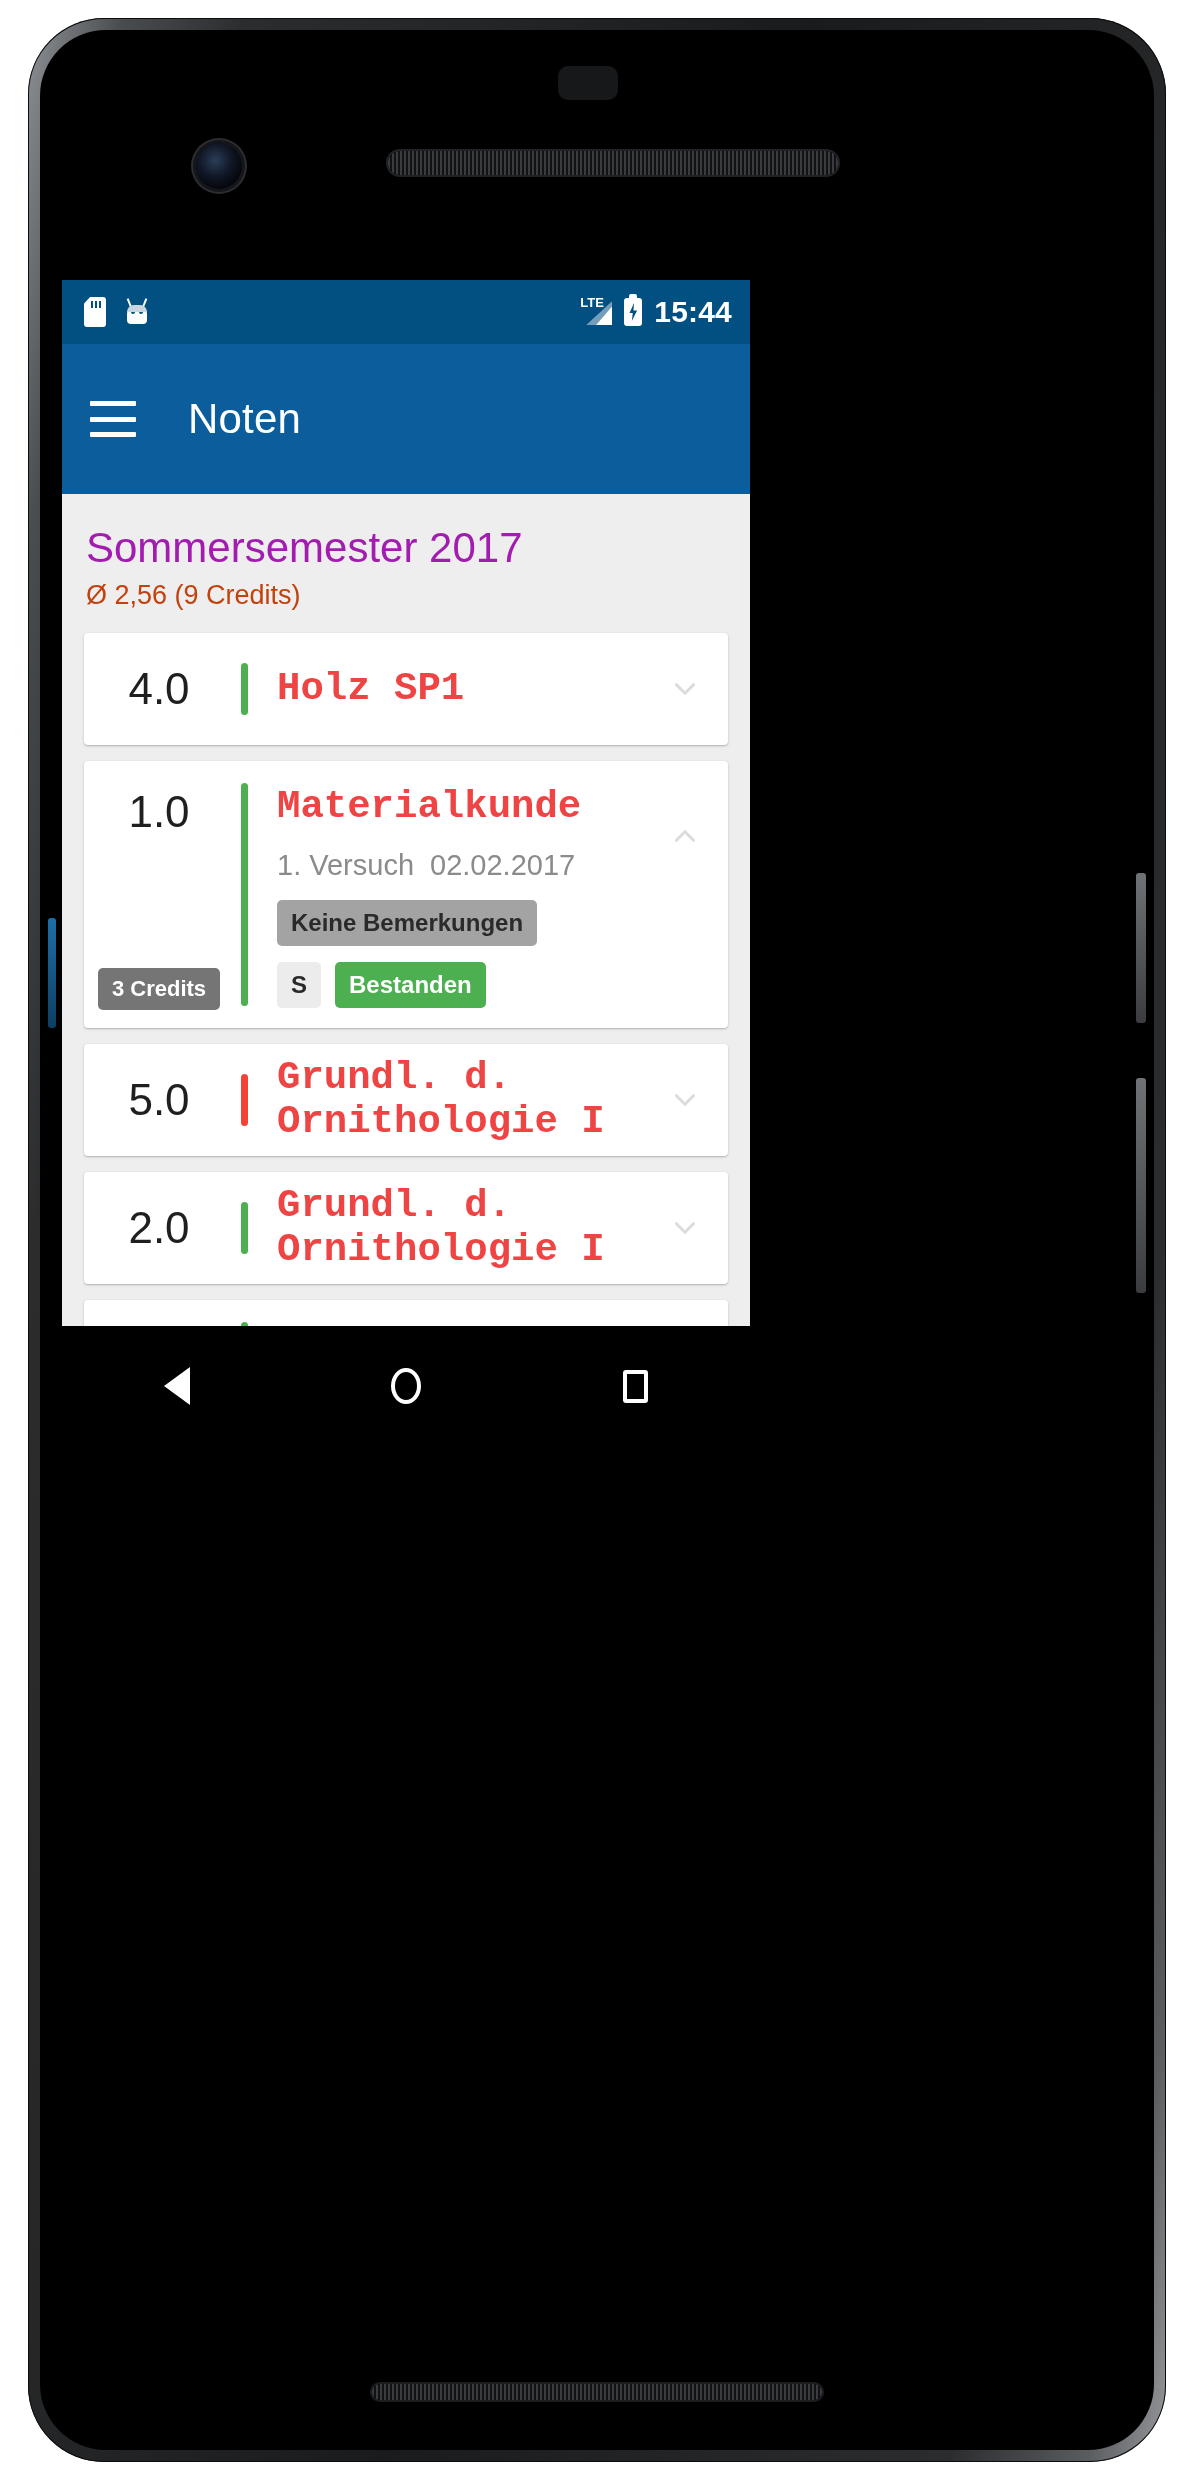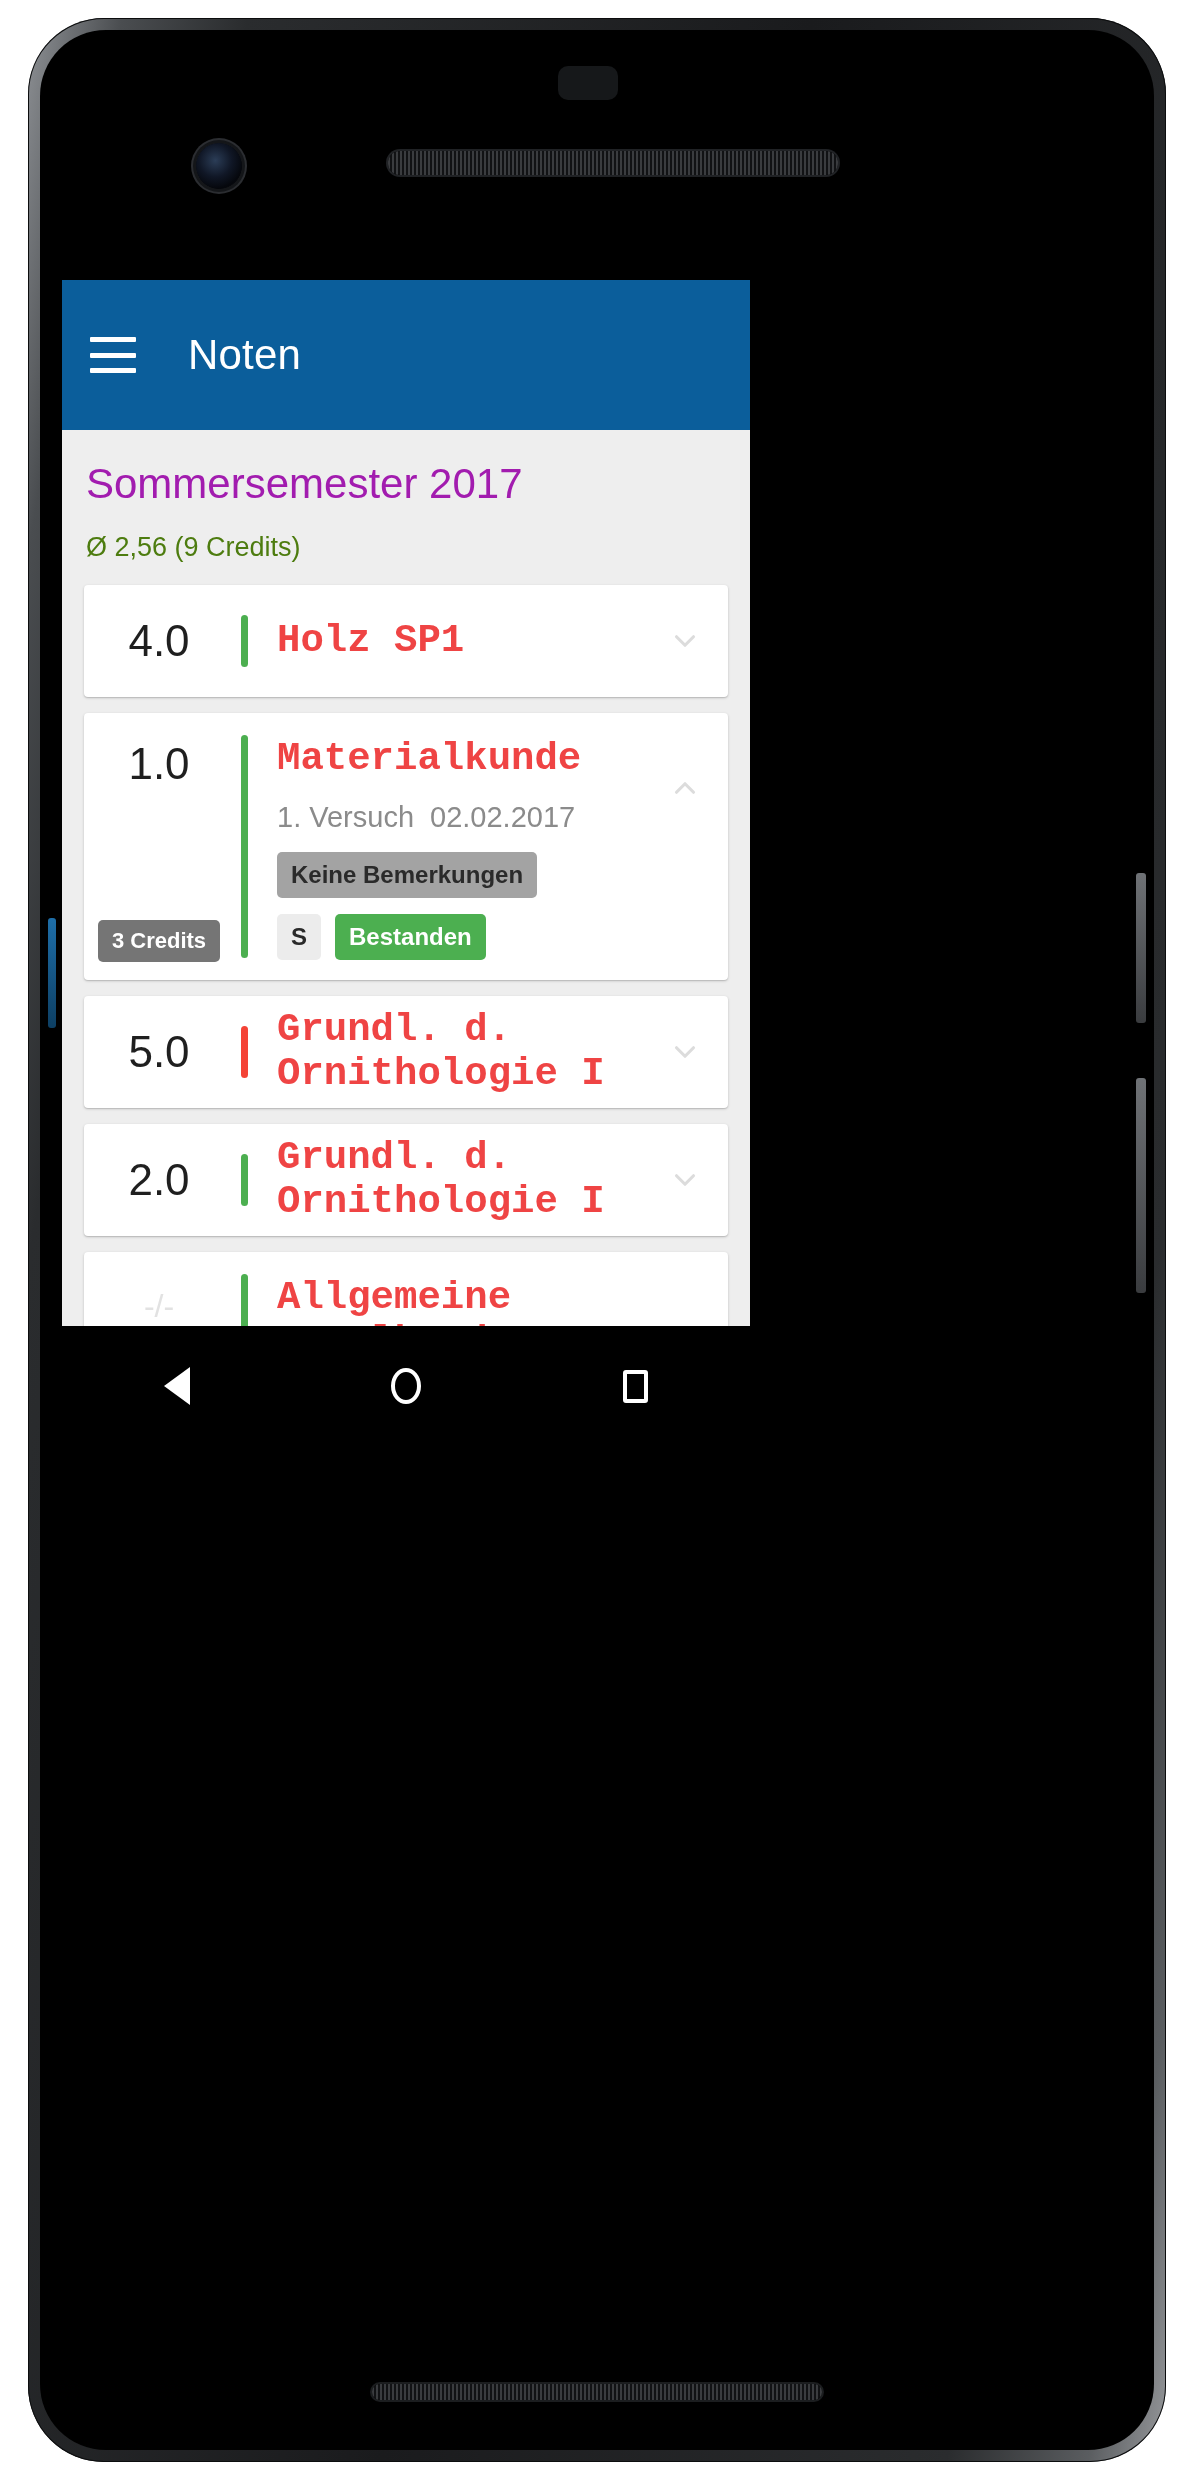--- a/index.html
+++ b/index.html
@@ -166,21 +166,21 @@
   .hamburger span { display:block; height:5px; background:#fff; border-radius:1px; }
   .appbar-title {
     font-size: 42px; font-weight: 400; margin-left: 52px; letter-spacing: .2px;
   }
 
   
   .content { background:#eeeeee; padding: 0 0 10px 0; height: 832px; }
 
   .sem-head { padding: 30px 24px 22px 24px; }
   .sem-title { font-size: 42px; color:#a21caf; font-weight: 400; }
-  .sem-sub   { font-size: 27px; color:#4d7c0f; margin-top: 24px; }
+  .sem-sub   { font-size: 27px; color:#c2410c; margin-top: 8px; }
 
   .card {
     background:#fff;
     margin: 0 22px 16px 22px;
     border-radius: 4px;
     box-shadow: 0 1px 3px rgba(0,0,0,.18), 0 1px 1px rgba(0,0,0,.10);
     position: relative;
     display: flex;
     padding: 0;
     gap: 7px;
@@ -262,20 +262,42 @@
     <div class="front-cam"></div>
     <div class="speaker"></div>
     <div class="bottom-speaker"></div>
 
     <div class="btn-side btn-power"></div>
     <div class="btn-side btn-vol"></div>
     <div class="btn-side btn-left"></div>
 
     <div class="screen">
 
+      <div class="statusbar">
+        <div class="sb-left">
+          <div class="ico-sd"></div>
+          <div class="ico-bot">
+            <div class="ant l"></div>
+              <div class="ant r"></div>
+            <div class="head"></div>
+              <div class="cap"></div>
+          </div>
+        </div>
+        <div class="sb-right">
+          <div class="ico-signal">
+            <span class="lte">LTE</span>
+            <span class="bars"></span>
+              <span class="bars2"></span>
+          </div>
+          <div class="ico-batt">
+              <span class="bolt"></span>
+            </div>
+          <div class="sb-clock">15:44</div>
+        </div>
+      </div>
 
       <div class="appbar">
         <div class="hamburger">
           <span></span>
             <span></span>
             <span></span>
         </div>
         <div class="appbar-title">Noten</div>
       </div>
 

